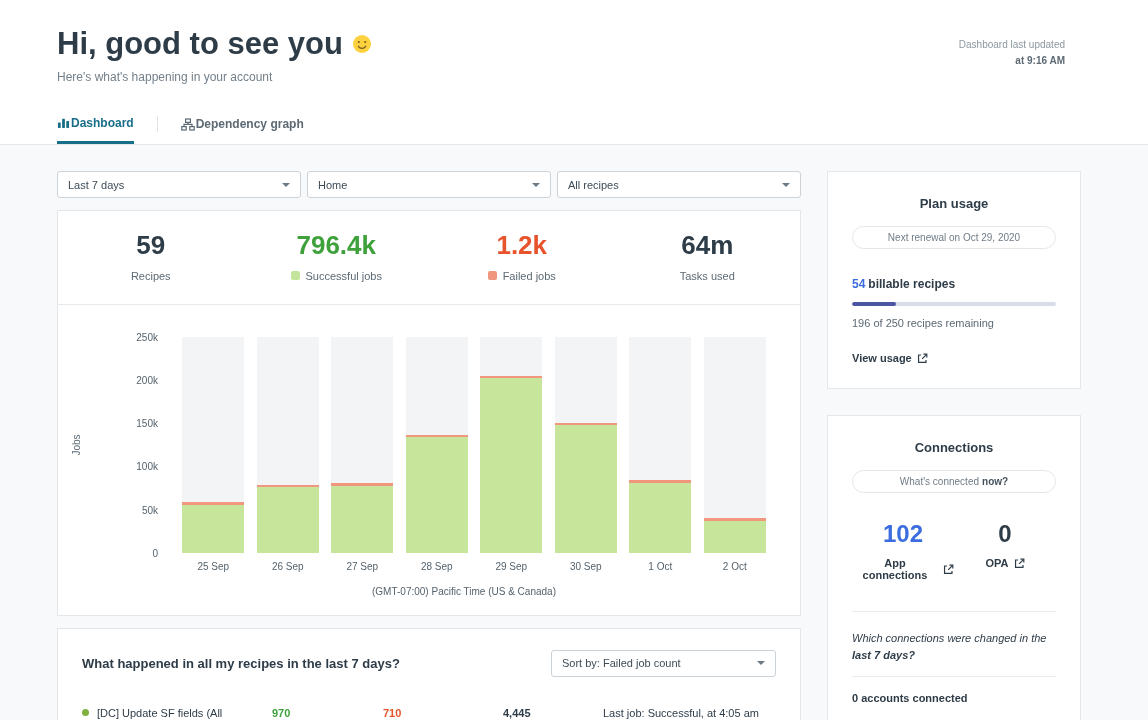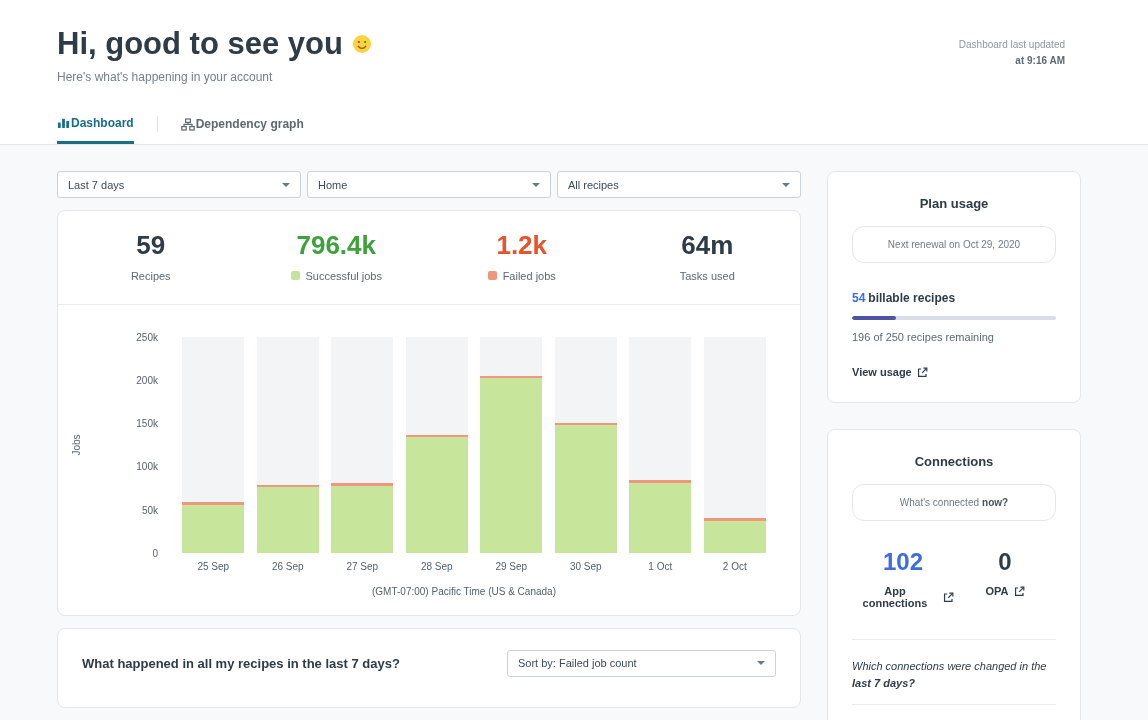--- a/index.html
+++ b/index.html
@@ -31,21 +31,21 @@
 
   
   .filters { display: flex; gap: 6px; }
   .select { height: 27px; background: #fff; border: 1px solid #ccd3d8; border-radius: 3px;
             display: flex; align-items: center; justify-content: space-between;
             padding: 0 10px; font-size: 11px; color: #3e4c57; cursor: pointer; }
   .filters .select { flex: 1; }
   .chev { width: 0; height: 0; border-left: 4px solid transparent; border-right: 4px solid transparent; border-top: 4px solid #6b7a85; }
 
   
-  .card { background: #fff; border: 1px solid #e3e7e9; border-radius: 8px; }
+  .card { background: #fff; border: 1px solid #e3e7e9; border-radius: 0; }
   .summary-card { margin-top: 12px; }
   .stats-row { display: flex; padding: 20px 0 22px; }
   .stat { flex: 1; text-align: center; }
   .stat-value { font-size: 26px; font-weight: 700; line-height: 1.15; }
   .v-dark { color: #2e3c48; } .v-green { color: #3fa13c; } .v-red { color: #e7532c; }
   .stat-label { margin-top: 9px; font-size: 11px; color: #5d6a74; display: flex; align-items: center; justify-content: center; gap: 6px; }
   .legend-sq { width: 9px; height: 9px; border-radius: 2px; display: inline-block; }
   .sq-green { background: #c3e59b; } .sq-red { background: #f0967c; }
   .divider-h { height: 1px; background: #e7eaec; }
 
@@ -58,33 +58,33 @@
   .band { width: 62px; height: 216px; background: #f2f4f5; display: flex; flex-direction: column; justify-content: flex-end; }
   .seg { width: 100%; }
   .x-labels { display: flex; justify-content: space-around; padding: 0 8px; margin-left: 110px; margin-top: 8px; }
   .x-label { width: 62px; text-align: center; font-size: 10px; color: #55626c; }
   .chart-note { text-align: center; font-size: 10px; color: #55626c; margin-top: 14px; margin-left: 90px; }
 
   
   .recipes-card { margin-top: 12px; padding: 21px 24px 30px; }
   .recipes-head { display: flex; justify-content: space-between; align-items: center; }
   .recipes-title { font-size: 13px; font-weight: 700; color: #2e3c48; }
-  .sort-select { width: 269px; flex: none; }
+  .sort-select { width: 225px; flex: none; }
   .recipe-row { display: flex; align-items: center; margin-top: 30px; font-size: 11px; cursor: pointer; }
   .r-name { width: 190px; display: flex; align-items: center; gap: 8px; color: #2e3c48; white-space: nowrap; overflow: hidden; }
   .dot { width: 7px; height: 7px; border-radius: 50%; background: #7fb040; flex: none; }
   .r-success { width: 111px; color: #3fa13c; font-weight: 700; }
   .r-failed { width: 120px; color: #e7532c; font-weight: 700; }
   .r-tasks { width: 100px; color: #2e3c48; font-weight: 700; }
   .r-last { flex: 1; color: #2e3c48; }
 
   
   .side-card { padding: 24px 24px 24px; }
   .side-title { text-align: center; font-size: 13px; font-weight: 700; color: #2e3c48; }
-  .pill { margin: 15px auto 0; border: 1px solid #e4e7ea; border-radius: 12px; height: 37px;
+  .pill { margin: 15px auto 0; border: 1px solid #e4e7ea; border-radius: 12px; height: 23px;
           display: flex; align-items: center; justify-content: center; font-size: 10px; color: #707c86; gap: 3px; }
   .pill b { color: #46535d; }
   .billable { margin-top: 28px; font-size: 12px; font-weight: 700; color: #2e3c48; }
   .billable .num { color: #3b6ce0; margin-right: 3px; }
   .progress { margin-top: 11px; height: 4px; border-radius: 2px; background: #d9dce9; overflow: hidden; }
   .progress-fill { height: 100%; background: #4d55a3; border-radius: 2px; }
   .remaining { margin-top: 11px; font-size: 11px; color: #5d6a74; }
   .link-row { margin-top: 23px; font-size: 11px; font-weight: 700; color: #2e3c48; display: flex; align-items: center; gap: 5px; cursor: pointer; }
 
   .conn-card { margin-top: 26px; }
@@ -261,20 +261,30 @@
       </div>
     </div>
 
     <div class="card recipes-card">
       <div class="recipes-head">
         <div class="recipes-title">What happened in all my recipes in the last 7 days?</div>
         <div class="select sort-select">
           <span>Sort by: Failed job count</span>
           <span class="chev"></span>
         </div>
+      </div>
+      <div class="recipe-row">
+        <div class="r-name">
+          <span class="dot"></span>
+          <span>[DC] Update SF fields (All</span>
+        </div>
+        <div class="r-success">970</div>
+        <div class="r-failed">710</div>
+        <div class="r-tasks">4,445</div>
+        <div class="r-last">Last job: Successful, at 4:05 am</div>
       </div>
     </div>
   </div>
 
   <div class="col-right">
 
     <div class="card side-card">
       <div class="side-title">Plan usage</div>
       <div class="pill">
         <span>Next renewal on Oct 29, 2020</span>

